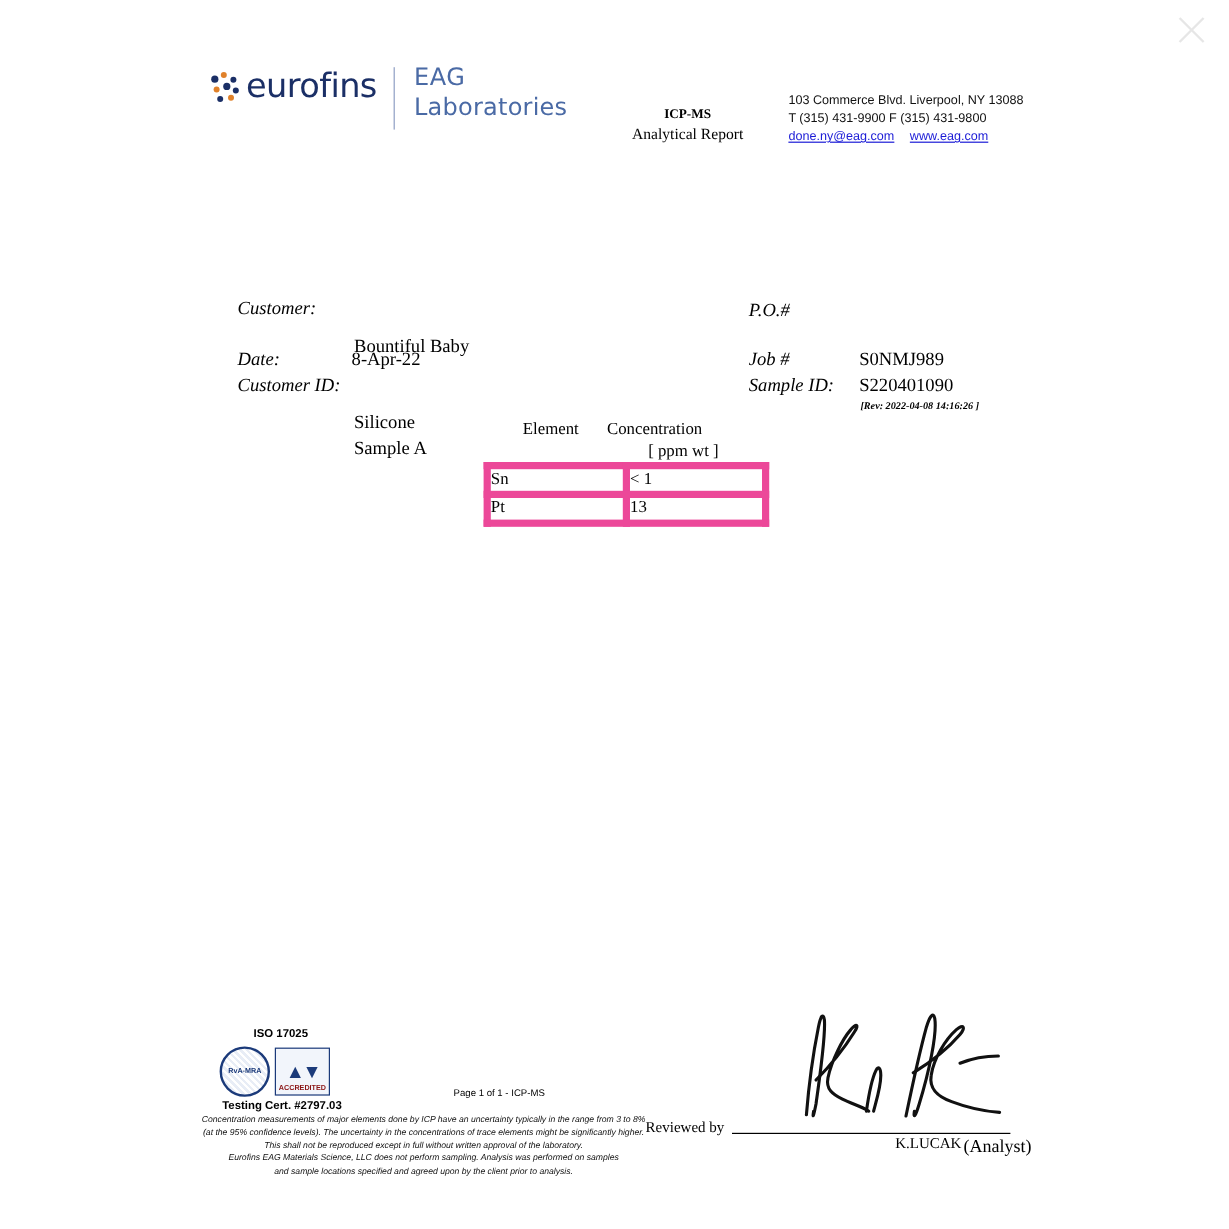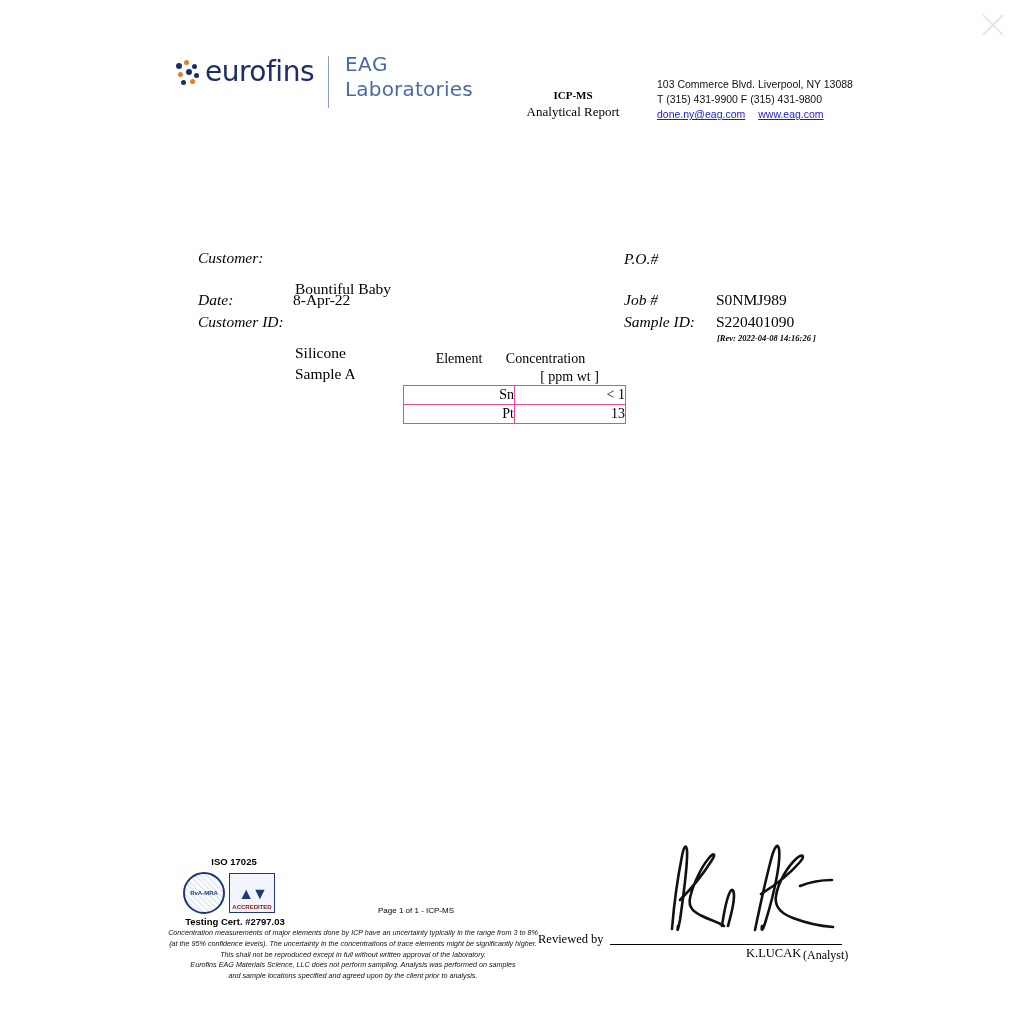--- a/index.html
+++ b/index.html
@@ -150,23 +150,23 @@
   .th-conc2   { left: 514px; width: 111px; top: 369px; }
 
   .results {
     position: absolute;
     left: 403px;
     top: 385px;
     border-collapse: collapse;
     font-size: 14px;
   }
   .results td {
-    border: 1px solid #ec4899;
+    border: 6px solid #ec4899;
     height: 18px;
-    text-align: right;
+    text-align: left;
     padding: 0;
     margin-top: 16px;
   }
   .results td.c1 { width: 110px; }
   .results td.c2 { width: 110px; }
   .results-shadow {
     position: absolute;
     left: 406px;
     top: 388px;
     width: 222px;
@@ -265,21 +265,21 @@
   .sig-name {
     position: absolute;
     left: 746px;
     top: 946px;
     font-size: 12.5px;
   }
   .sig-role {
     position: absolute;
     left: 803px;
     top: 948px;
-    font-size: 12px;
+    font-size: 15px;
   }
   .signature {
     position: absolute;
     left: 660px;
     top: 834px;
     width: 190px;
     height: 110px;
     pointer-events: none;
   }
 </style>

